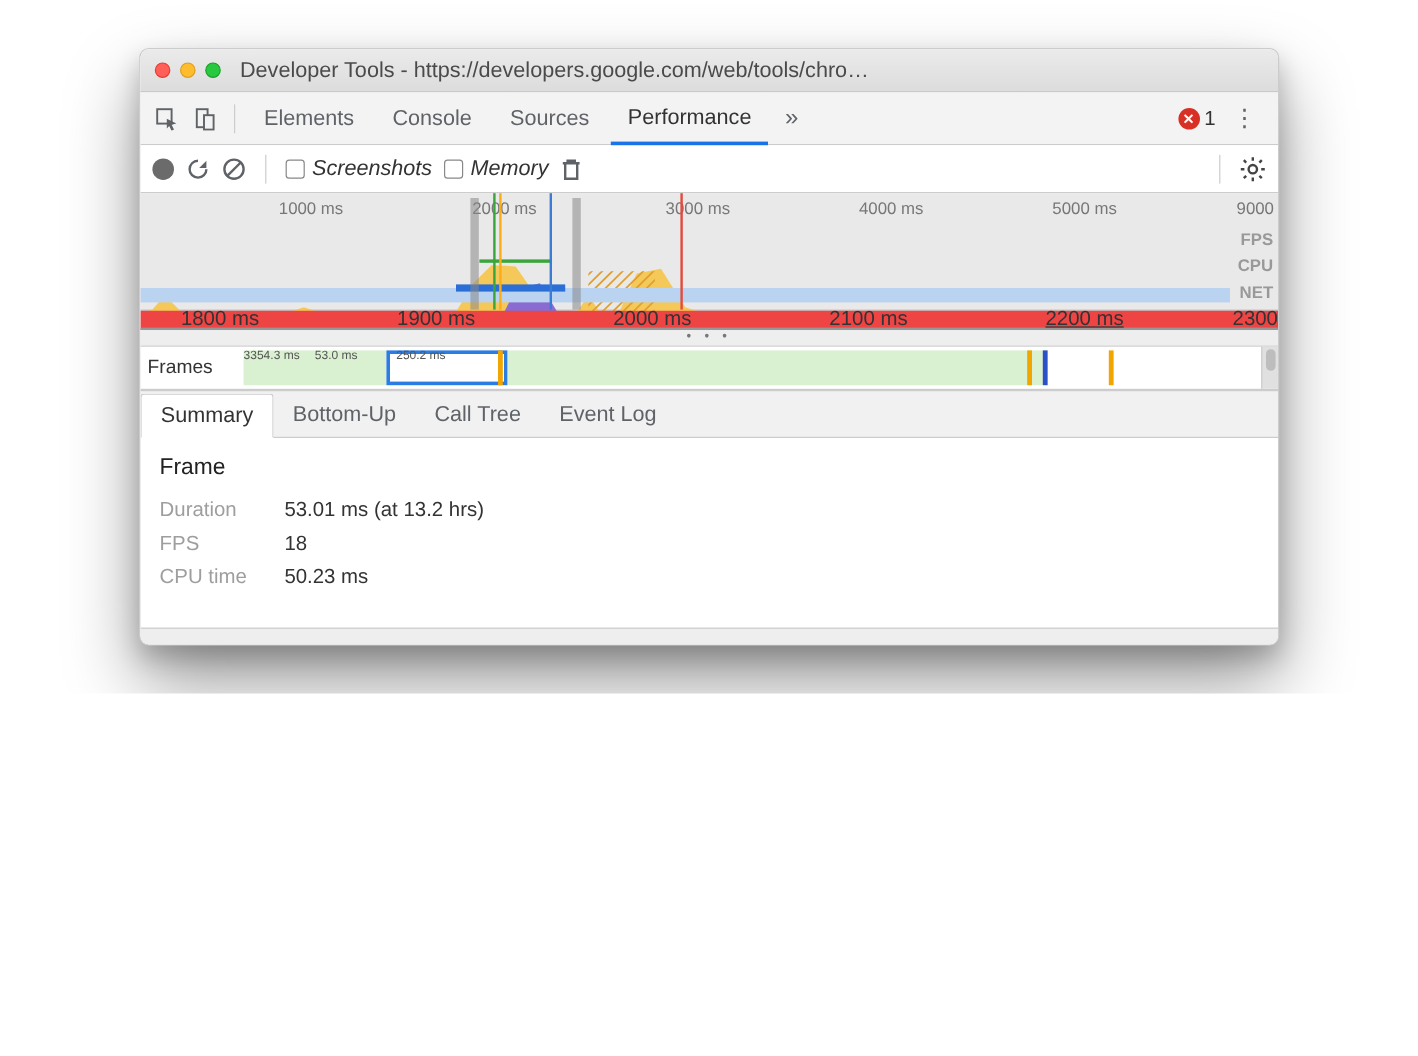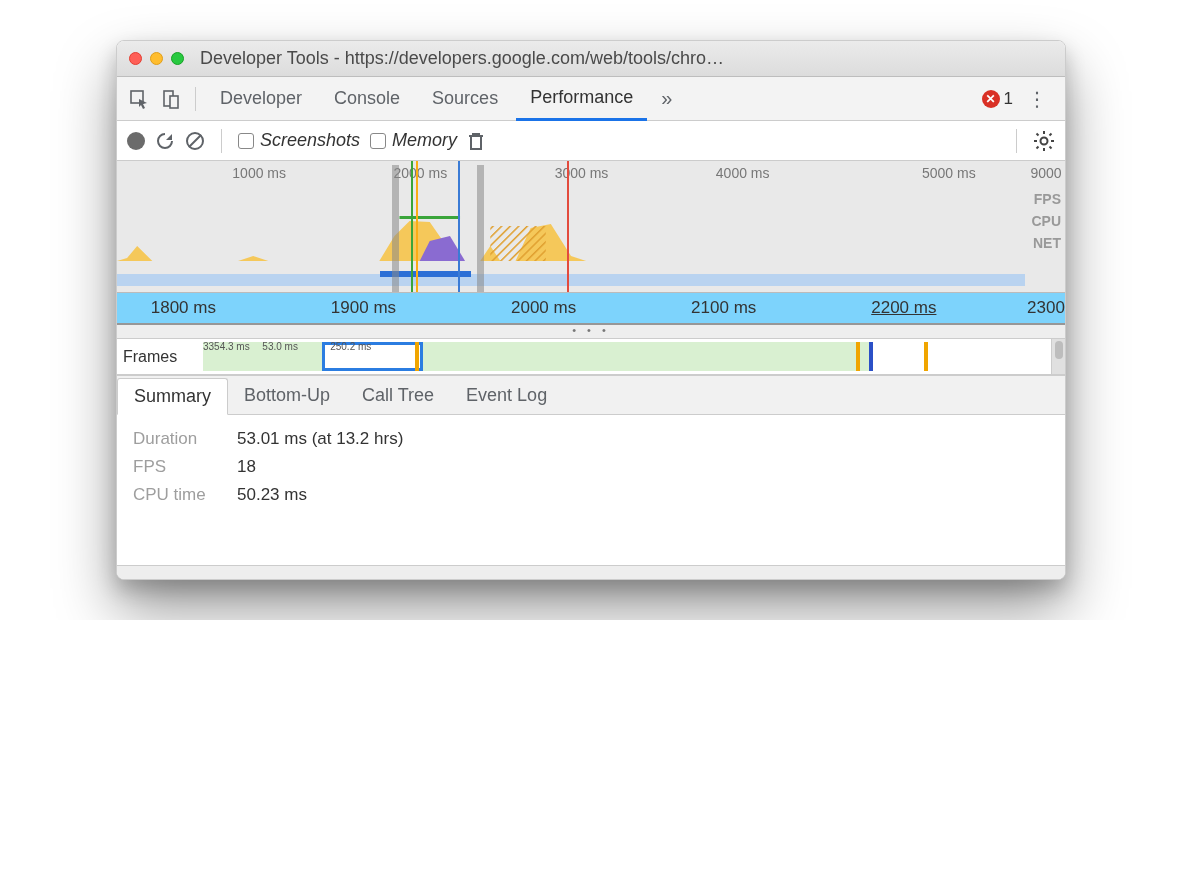--- a/index.html
+++ b/index.html
@@ -62,34 +62,34 @@
   height:40px; background:#fff; border-bottom:1px solid #ccc;
   display:flex; align-items:center; padding:0 10px; gap:10px;
 }
 .rec-dot { width:18px; height:18px; border-radius:50%; background:#6b6b6b; }
 .tb-icon { color:#5f6368; display:flex; align-items:center; justify-content:center; cursor:pointer; }
 .checkbox { width:16px; height:16px; border:1.5px solid #888; border-radius:3px; display:inline-block; margin-right:6px; vertical-align:middle;}
 .tb-label { font-size:18px; color:#333; display:flex; align-items:center;font-style:italic; }
 
 
 .overview {
-  height:132px; background:#e9e9e9; position:relative; border-bottom:1px solid #bbb;
+  height:98px; background:#e9e9e9; position:relative; border-bottom:1px solid #bbb;
 }
 .ov-ticks { position:absolute; top:4px; left:0; right:0; display:flex; font-size:14px; color:#777; }
 .ov-tick { position:absolute; transform:translateX(-50%); }
 .ov-tracks { position:absolute; right:4px; top:30px; display:flex; flex-direction:column; gap:6px; font-size:14px; color:#999; font-weight:bold; text-align:right;}
 .ov-chart { position:absolute; left:0; right:40px; top:55px; height:45px; }
 .ov-net { position:absolute; left:0; right:40px; bottom:6px; height:12px; background:#b9d3f0; }
 .ov-sel-left { position:absolute; top:4px; bottom:0; width:7px; background:#888; opacity:.55;}
 .ov-sel-right { position:absolute; top:4px; bottom:0; width:7px; background:#888; opacity:.55;}
 .ov-vline { position:absolute; top:0; bottom:0; width:2px; }
 
 
 .ruler {
-  height:32px; background:#7dd3fc; border-bottom:2px solid #979797; display:flex; align-items:center; position:relative; font-size:17px; color:#333;
+  height:16px; background:#ef4444; border-bottom:2px solid #979797; display:flex; align-items:center; position:relative; font-size:17px; color:#333;
 }
 .ruler-tick { position:absolute; transform:translateX(-50%); }
 
 .dots-row { height:14px; background:#eee; border-bottom:1px solid #ccc; text-align:center; font-size:11px; color:#777; line-height:10px; letter-spacing:4px;}
 
 
 .frames-row { height:36px; background:#fff; border-bottom:1px solid #ccc; display:flex; align-items:stretch; position:relative; }
 .frames-label { width:86px; font-size:16px; color:#333; display:flex; align-items:center; padding-left:6px; border-right:0; position:relative; z-index:2;}
 .frames-track { flex:1; position:relative; }
 .frame-seg { position:absolute; top:3px; bottom:3px; background:#d9f0d1; }
@@ -136,21 +136,21 @@
           <path d="M10 10 L18 14 L14 15 L16 19 L14 20 L12 16 L10 18 Z" fill="#5f6368"></path>
         </svg>
     </div>
     <div class="icon-btn">
       <svg width="20" height="20" viewBox="0 0 20 20">
           <rect x="3" y="2" width="9" height="15" fill="none" stroke="#5f6368" stroke-width="1.6"></rect>
           <rect x="9" y="7" width="8" height="12" fill="#f3f3f3" stroke="#5f6368" stroke-width="1.6"></rect>
         </svg>
     </div>
     <div class="vsep"></div>
-    <div class="tab">Developer</div>
+    <div class="tab">Elements</div>
     <div class="tab">Console</div>
     <div class="tab">Sources</div>
     <div class="tab active">Performance</div>
     <div class="chevrons">»</div>
     <div class="spacer"></div>
     <div class="err-badge">
       <span class="err-dot">✕</span>
       <span>1</span>
     </div>
     <div class="kebab">⋮</div>
@@ -204,21 +204,21 @@
         </svg>
     </div>
   </div>
 
   <div class="overview">
     <div class="ov-ticks" id="ov-ticks">
         <div class="ov-tick" style="left: 15%;">1000 ms</div>
         <div class="ov-tick" style="left: 32%;">2000 ms</div>
         <div class="ov-tick" style="left: 49%;">3000 ms</div>
         <div class="ov-tick" style="left: 66%;">4000 ms</div>
-        <div class="ov-tick" style="left: 83%; margin-left: 45px;">5000 ms</div>
+        <div class="ov-tick" style="left: 83%;">5000 ms</div>
         <div class="ov-tick" style="left: 98%;">9000</div>
       </div>
     <div class="ov-tracks">
       <div>FPS</div>
       <div>CPU</div>
       <div>NET</div>
     </div>
     <div class="ov-chart">
       <svg width="100%" height="100%" viewBox="0 0 900 45" preserveAspectRatio="none">
         <path d="M0 45 L10 42 L20 30 L35 45 L120 45 L135 40 L150 45 L260 45 L275 20 L290 5 L310 6 L330 35 L340 45 L360 45 L370 30 L380 45 L395 45 L410 12 L430 8 L450 40 L465 45 L900 45 Z" fill="#f6c44a" opacity="0.9"></path>
@@ -276,20 +276,21 @@
   </div>
 
   <div class="detail-tabs">
     <div class="dtab active">Summary</div>
     <div class="dtab">Bottom-Up</div>
     <div class="dtab">Call Tree</div>
     <div class="dtab">Event Log</div>
   </div>
 
   <div class="panel">
+    <h3>Frame</h3>
     <div id="kv-rows">
         <div class="kv">
           <div class="k">Duration</div>
           <div class="v">53.01 ms (at 13.2 hrs)</div>
         </div>
         <div class="kv">
           <div class="k">FPS</div>
           <div class="v">18</div>
         </div>
         <div class="kv">

